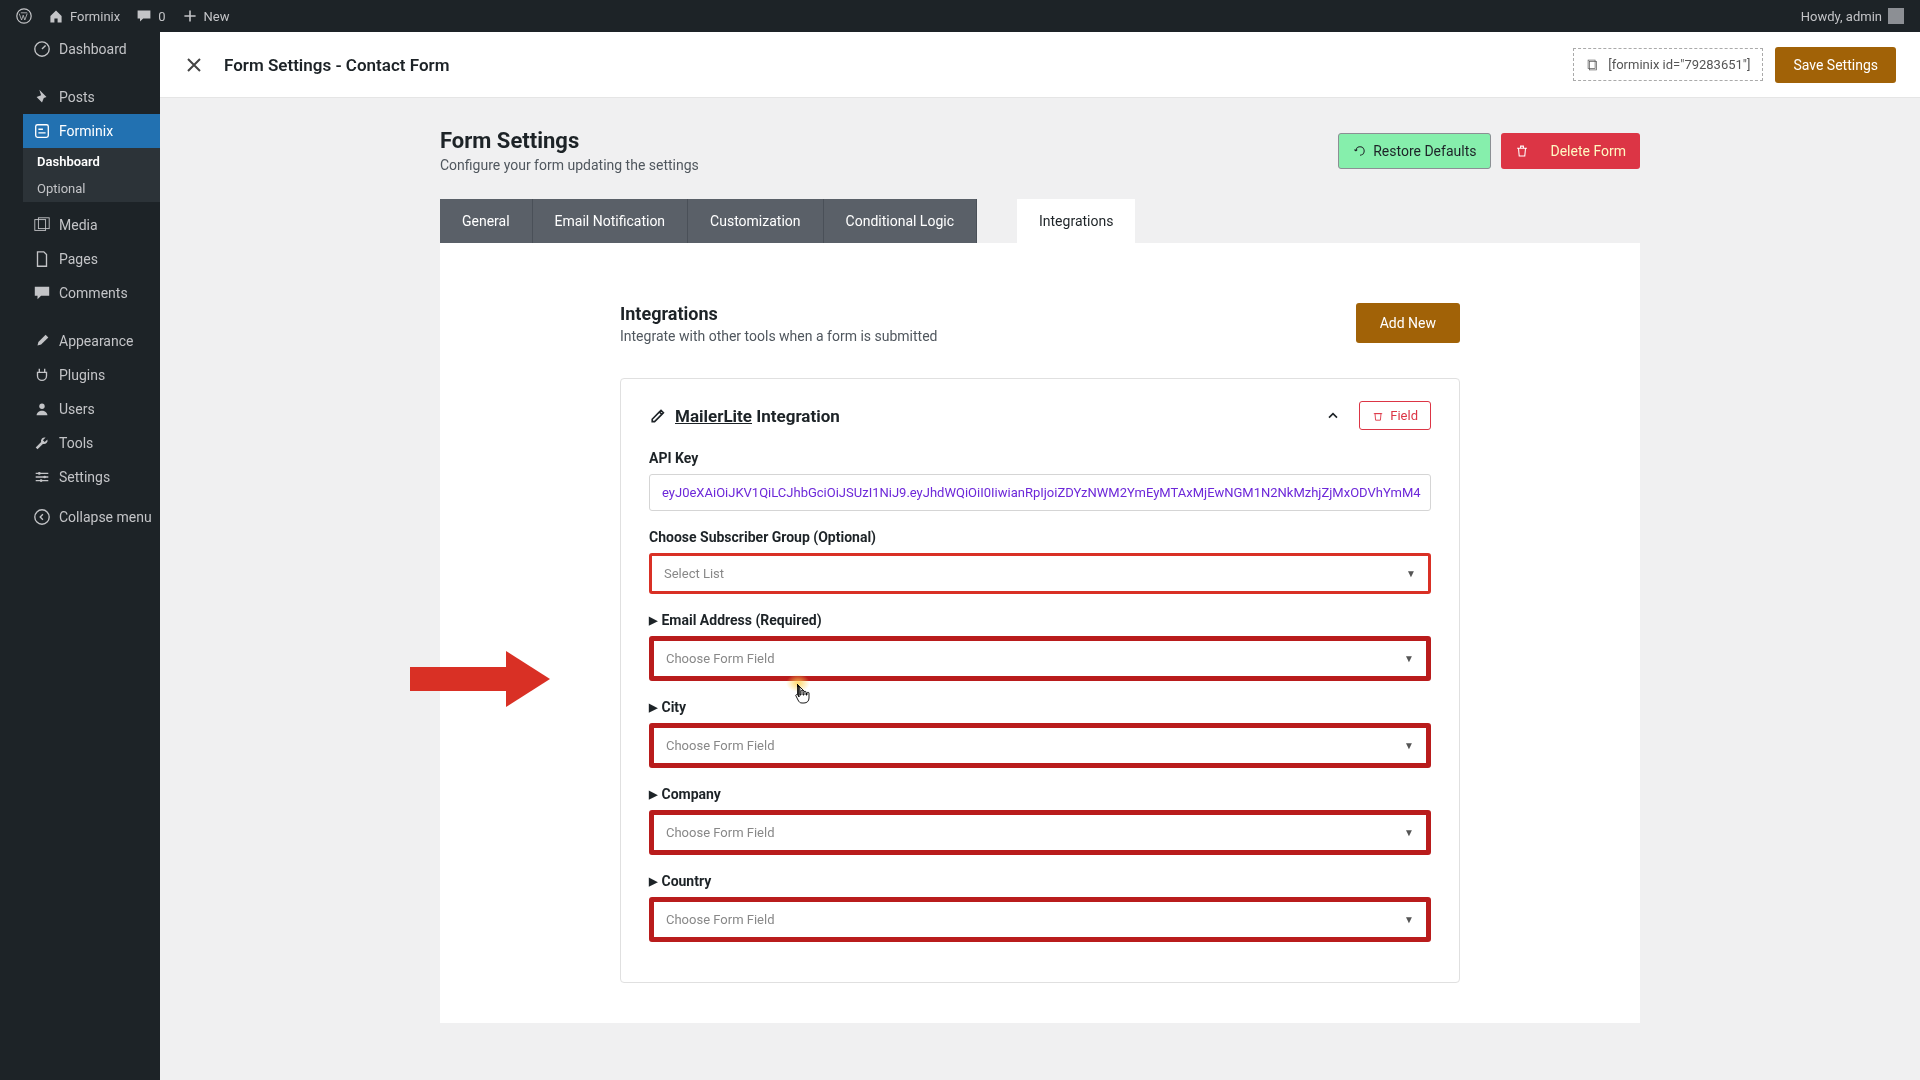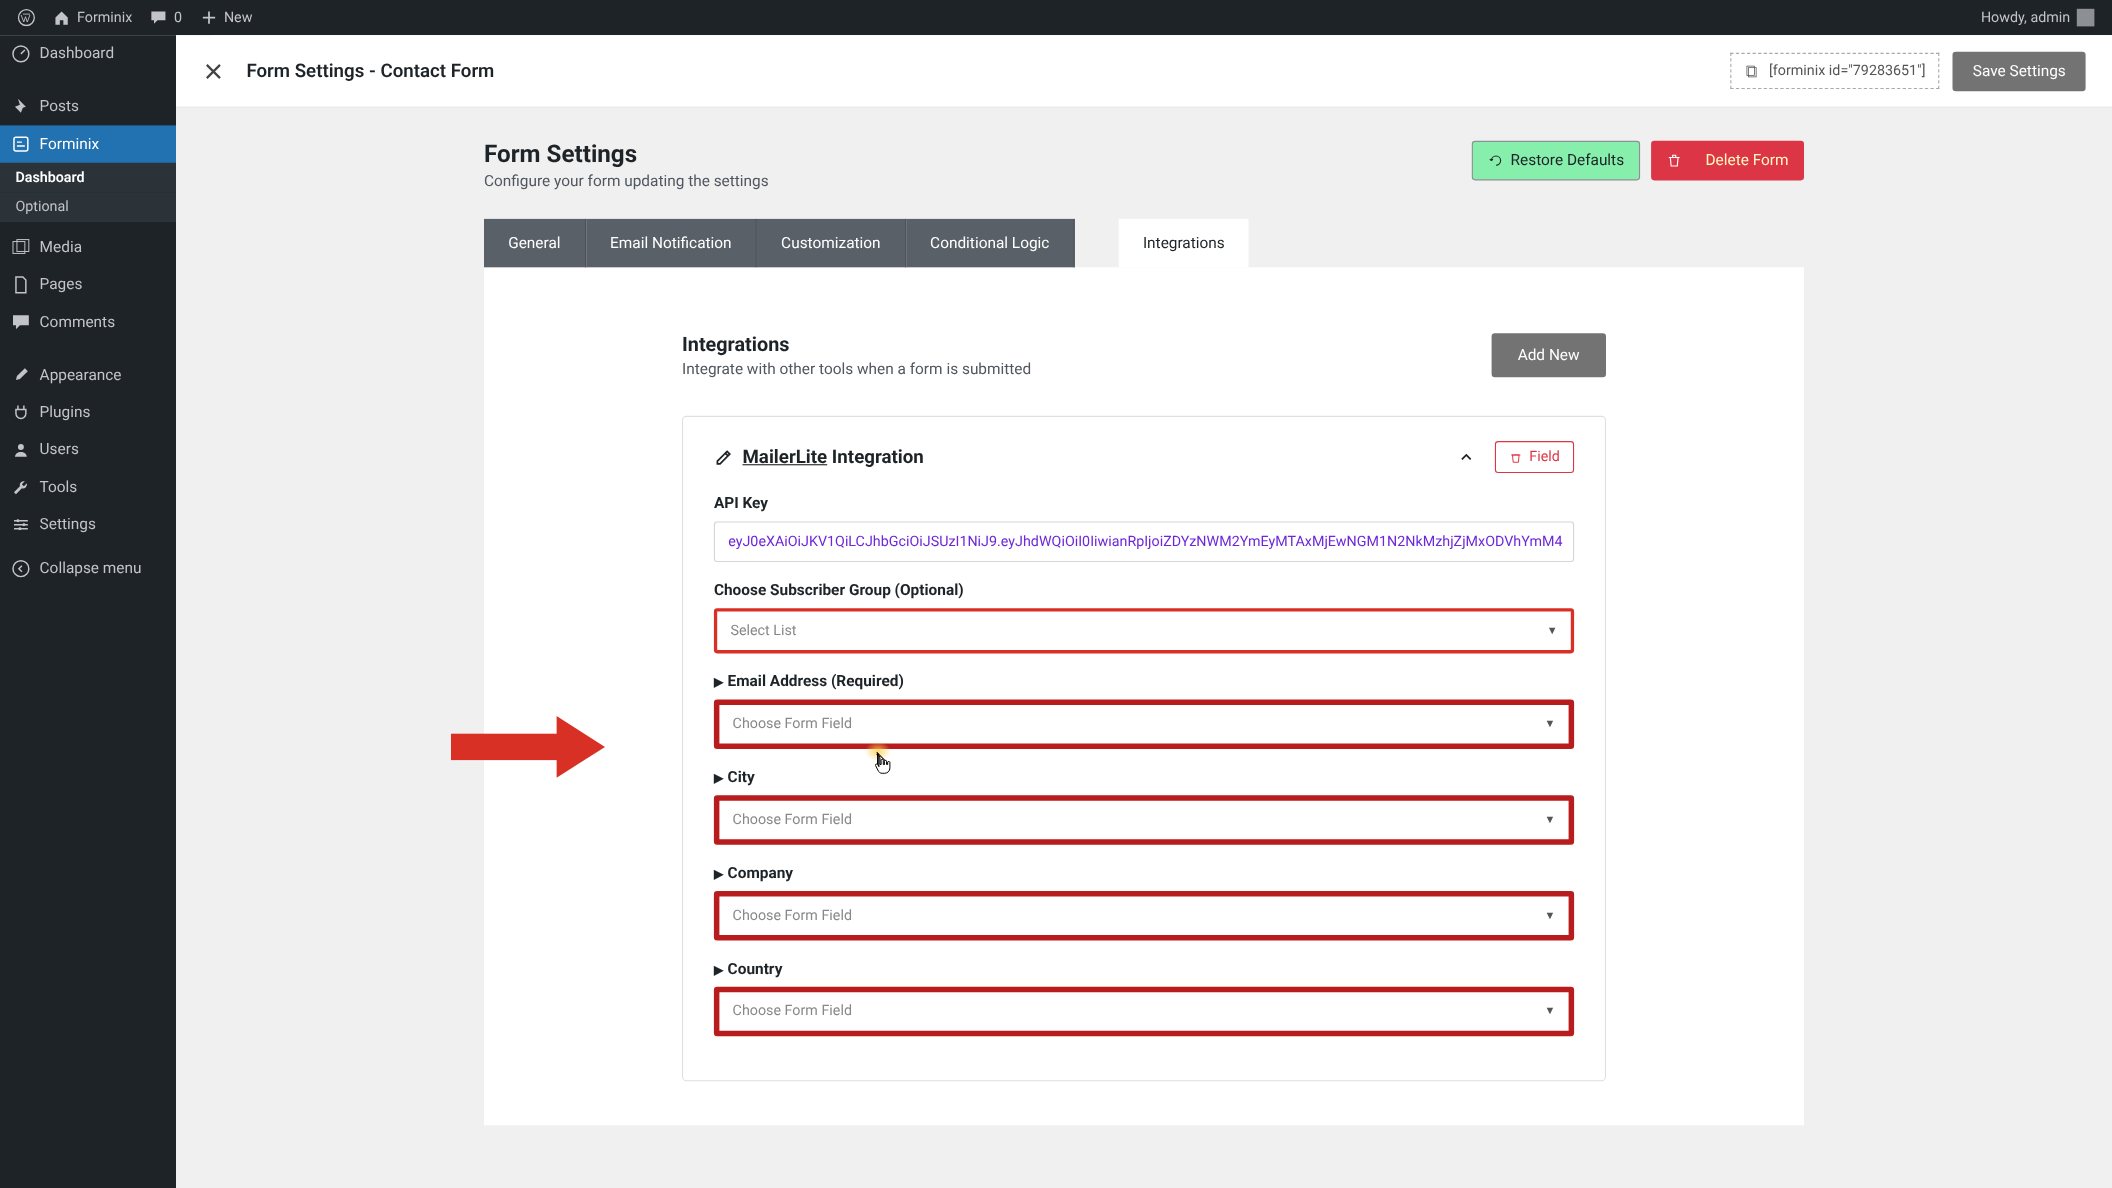--- a/index.html
+++ b/index.html
@@ -6,40 +6,40 @@
 body { background: #f0f0f1; overflow: hidden; width: 1920px; height: 1080px; }
 
 
 .wpbar { background: #1d2327; height: 32px; display: flex; align-items: center; color: #c3c4c7; font-size: 13px; padding: 0 8px; justify-content: space-between; }
 .wpbar-left, .wpbar-right { display: flex; align-items: center; gap: 0; }
 .wpbar-item { display: flex; align-items: center; gap: 6px; padding: 0 8px; height: 32px; cursor: pointer; }
 .wpbar svg { width: 16px; height: 16px; fill: currentColor; }
 .avatar-square { width: 16px; height: 16px; background: #8c8f94; }
 
 
-.sidebar { position: absolute; left: 0; top: 32px; width: 192px; background: #1d2327; height: calc(100% - 32px); color: #c3c4c7; font-size: 14px; }
+.sidebar { position: absolute; left: 0; top: 32px; width: 192px; background: #1d2327; height: calc(100% - 32px); color: #c3c4c7; font-size: 14px; padding-left: 23px; }
 .side-item { display: flex; align-items: center; gap: 8px; padding: 8px 10px; cursor: pointer; }
 .side-item.active { background: #2271b1; color: #fff; position: relative; }
 .side-item.active::after { content: ''; position: absolute; right: -8px; top: 50%; transform: translateY(-50%); border: 8px solid transparent; border-right-color: #f0f0f1; }
 .side-sub { padding: 6px 12px 6px 14px; background: #2c3338; font-size: 13px; cursor: pointer; }
 .side-sub.current { color: #fff; font-weight: 600; }
 .side-icon { width: 18px; height: 18px; fill: currentColor; flex-shrink: 0; }
 
 
 .main { position: absolute; left: 160px; top: 32px; right: 0; bottom: 0; background: #f0f0f1; }
 .topbar { background: #fff; height: 66px; display: flex; align-items: center; padding: 0 24px; border-bottom: 1px solid #e5e5e5; gap: 20px; }
 .close-x { width: 20px; height: 20px; cursor: pointer; stroke: #444; stroke-width: 2; fill: none; }
 .topbar-title { font-size: 17px; font-weight: 600; color: #1d2327; }
 .topbar-right { margin-left: auto; display: flex; align-items: center; gap: 12px; }
 .shortcode-box { border: 1px dashed #aaa; padding: 8px 12px; display: flex; align-items: center; gap: 8px; font-size: 13px; color: #555; }
 .shortcode-box svg { width: 14px; height: 14px; stroke: #777; fill: none; }
-.btn-dark { background: #737373; color: #fff; border: none; padding: 10px 18px; font-size: 14px; cursor: pointer; border-radius: 3px; }
+.btn-dark { background: #a16207; color: #fff; border: none; padding: 10px 18px; font-size: 14px; cursor: pointer; border-radius: 3px; }
 
 .content { padding: 30px 280px 0 280px; }
-.page-head { display: flex; align-items: flex-start; }
+.page-head { display: flex; align-items: center; }
 .page-head-left h1 { font-size: 22px; font-weight: 700; color: #1d2327; margin-bottom: 4px; }
 .page-head-left p { font-size: 14px; color: #50575e; }
 .page-head-right { margin-left: auto; display: flex; gap: 10px; }
 .btn-outline { background: #86efac; border: 1px solid #8c8f94; padding: 9px 14px; font-size: 14px; cursor: pointer; border-radius: 3px; display: flex; align-items: center; gap: 6px; color: #1d2327; }
 .btn-outline svg { width: 14px; height: 14px; stroke: #1d2327; fill: none; }
 .btn-red { background: #dc3545; color: #fef9c3; border: none; padding: 9px 14px; font-size: 14px; cursor: pointer; border-radius: 3px; display: flex; align-items: center; gap: 21px; }
 .btn-red svg { width: 14px; height: 14px; stroke: #fff; fill: none; }
 
 .tabs { display: flex; margin-top: 26px; }
 .tab { background: #5a6068; color: #fff; padding: 14px 22px; font-size: 14px; cursor: pointer; border-right: 1px solid #4a5058; }

